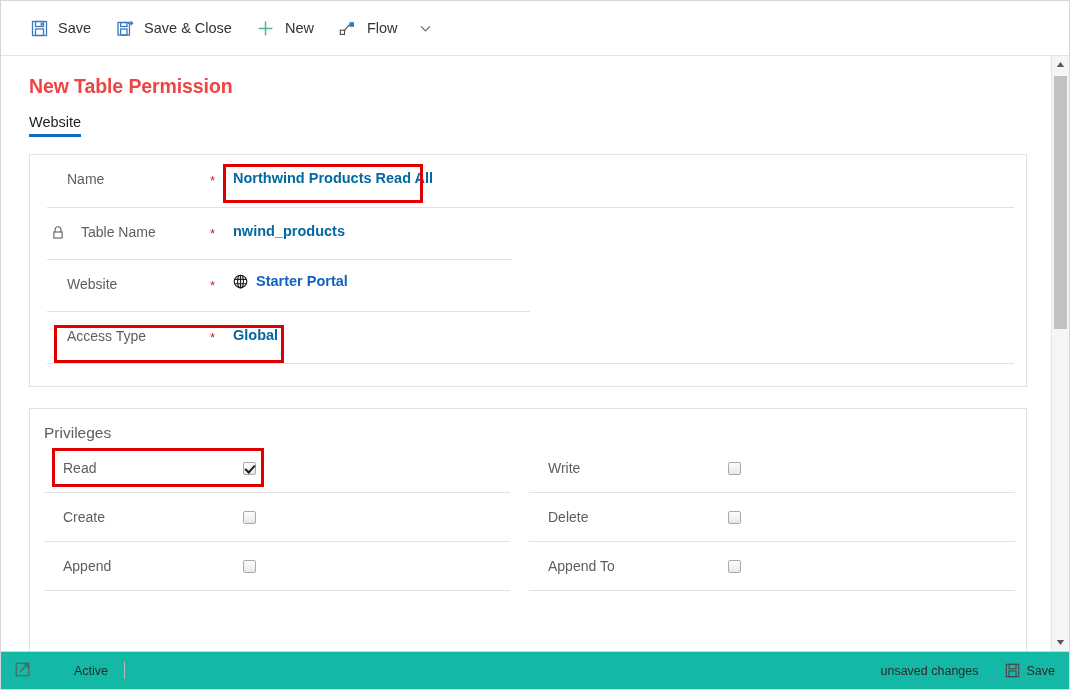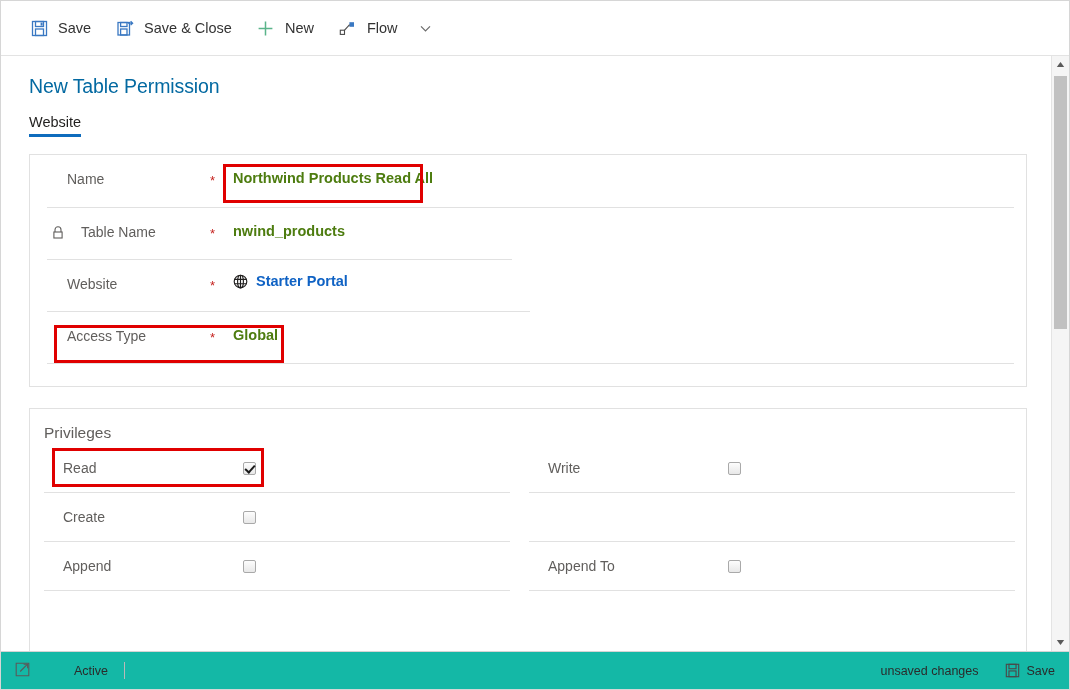--- a/index.html
+++ b/index.html
@@ -67,22 +67,22 @@
 
   
   #content {
     flex: 1 1 auto;
     position: relative;
     overflow: hidden;
     background: #ffffff;
   }
   #page-title {
     font-size: 19.5px;
-    font-weight: 400;
-    color: #0369a1;
+    font-weight: 700;
+    color: #ef4444;
     padding: 19px 0 0 28px;
     letter-spacing: -0.1px;
   }
 
   
   #tabstrip {
     padding: 16px 0 0 28px;
     display: flex;
   }
   .tab {
@@ -129,21 +129,21 @@
     align-items: center;
   }
   .req {
     color: #c5221f;
     font-size: 13px;
     line-height: 1;
     position: absolute;
   }
   .fvalue {
     font-size: 14.5px;
-    color: #4d7c0f;
+    color: #0369a1;
     font-weight: 600;
     position: absolute;
   }
   .divider {
     position: absolute;
     height: 1px;
     background: #e1e1e1;
   }
 
   
@@ -426,20 +426,24 @@
         <span class="cbox"></span>
       </div>
       <div class="divider" style="left:14px;top:181px;width:466px;"></div>
 
       <div class="prow" style="left:518px;top:48px;width:450px;height:22px;">
         <span class="plabel">Write</span>
         <span class="cbox"></span>
       </div>
       <div class="divider" style="left:499px;top:83px;width:486px;"></div>
 
+      <div class="prow" style="left:518px;top:97px;width:450px;height:22px;">
+        <span class="plabel">Delete</span>
+        <span class="cbox"></span>
+      </div>
       <div class="divider" style="left:499px;top:132px;width:486px;"></div>
 
       <div class="prow" style="left:518px;top:146px;width:450px;height:22px;">
         <span class="plabel">Append To</span>
         <span class="cbox"></span>
       </div>
       <div class="divider" style="left:499px;top:181px;width:486px;"></div>
 
       <div class="redbox" style="left:22px;top:39px;width:212px;height:39px;"></div>
     </div>

